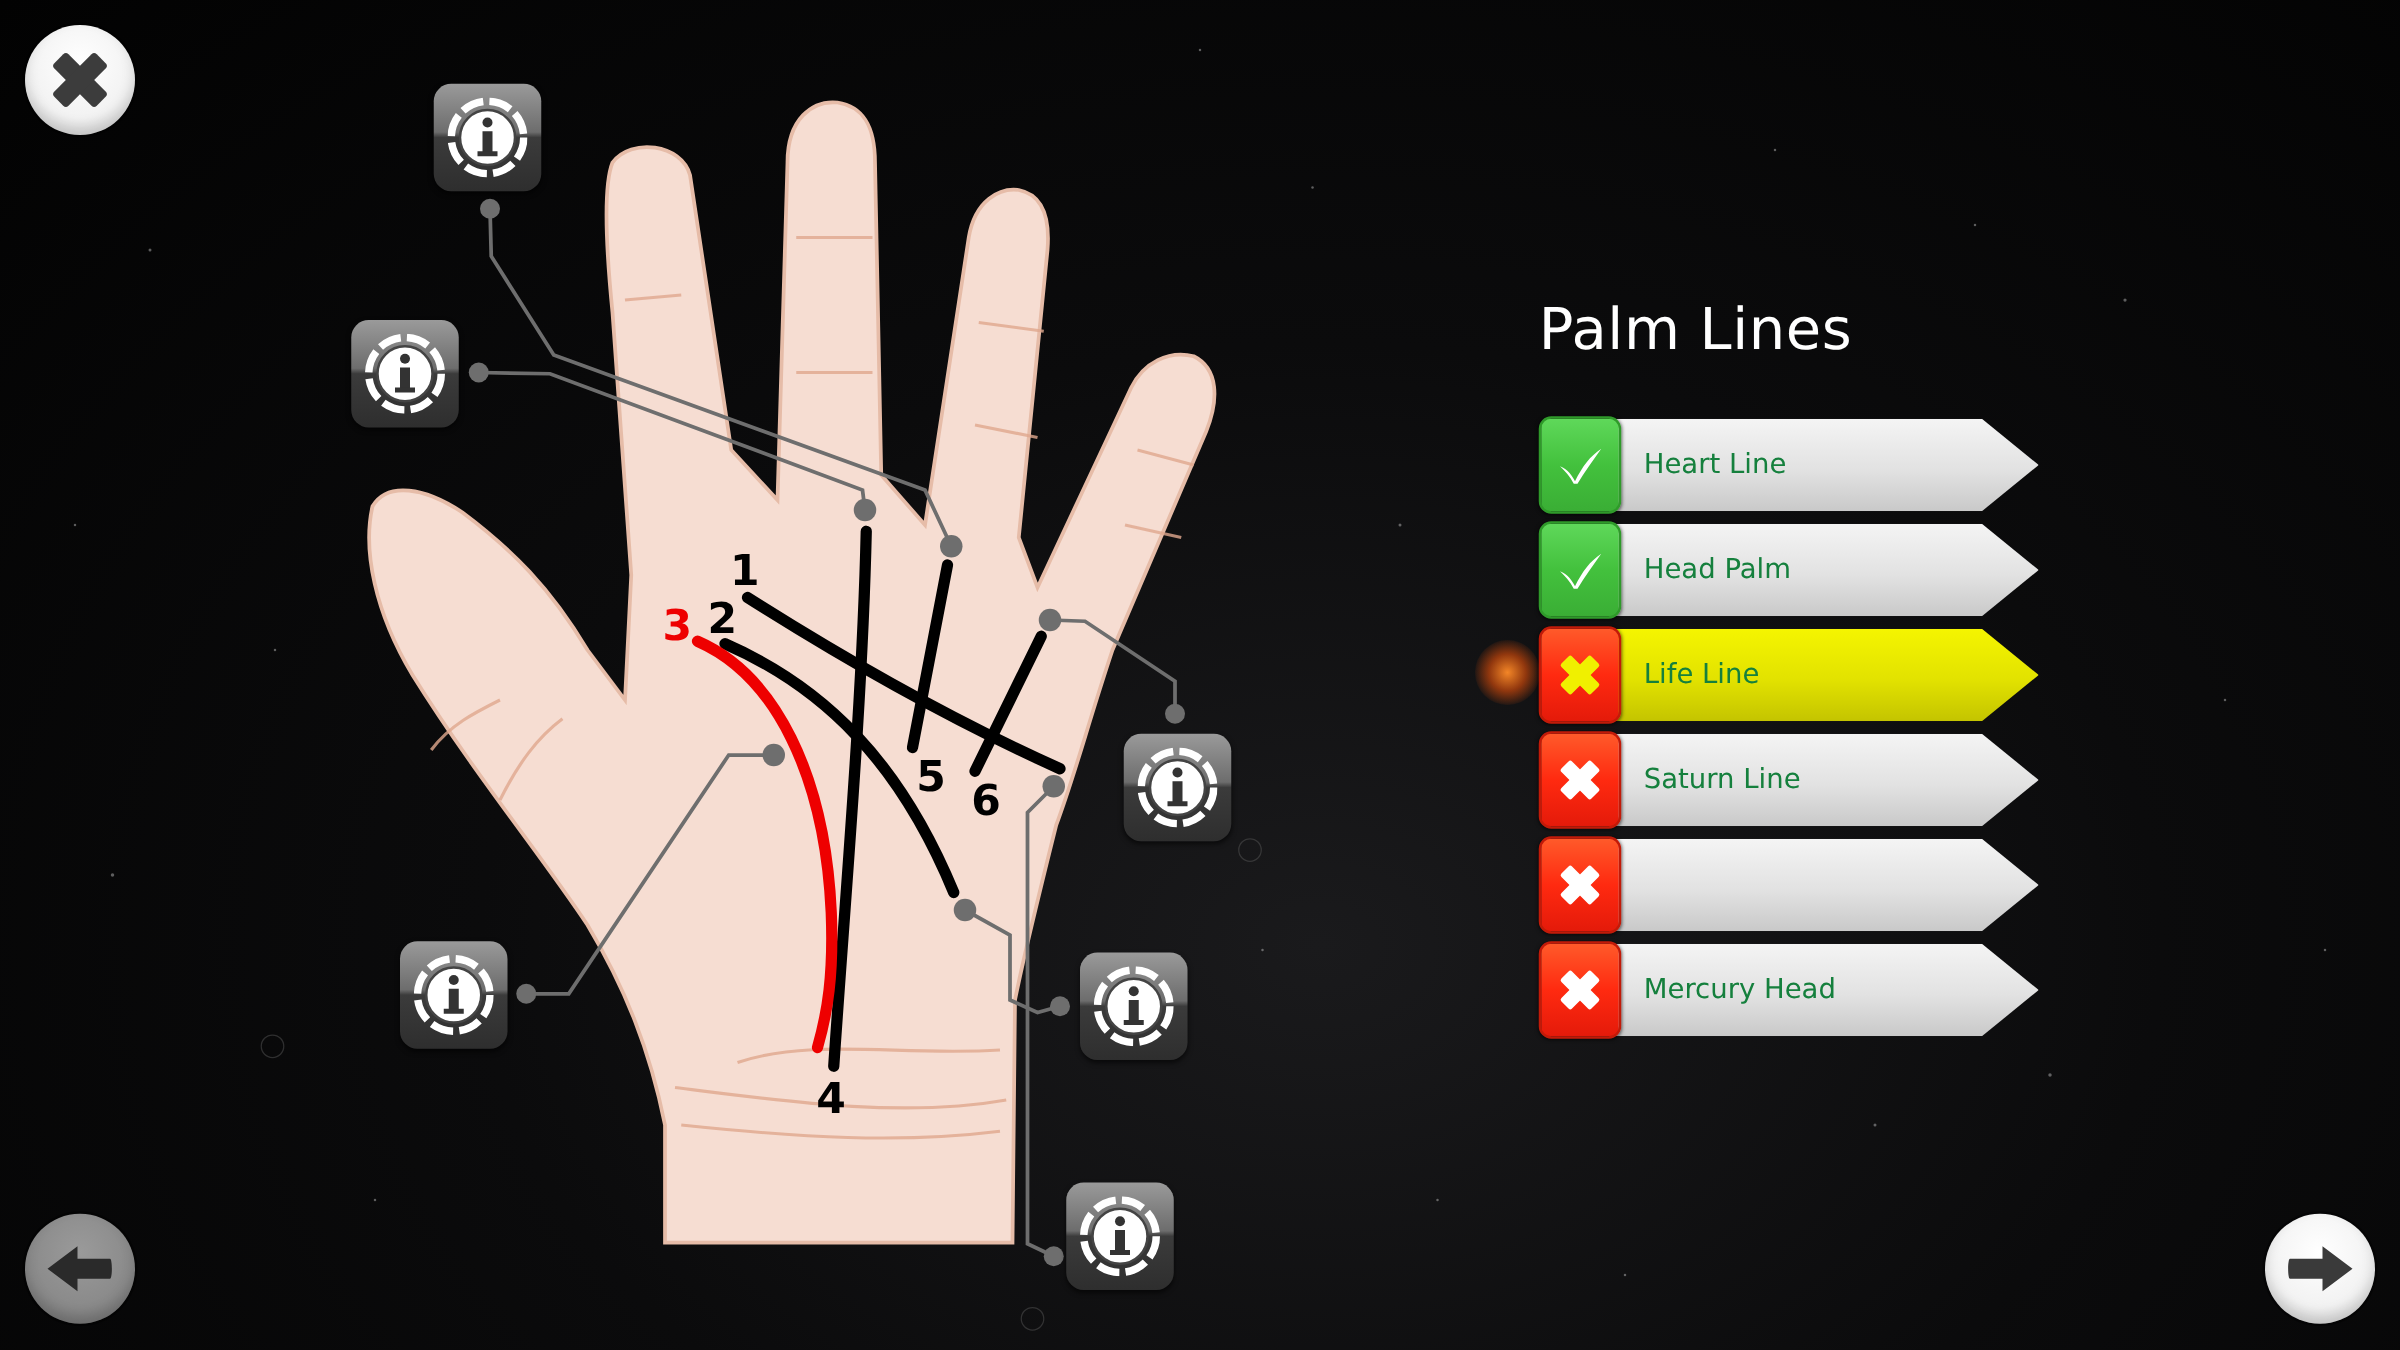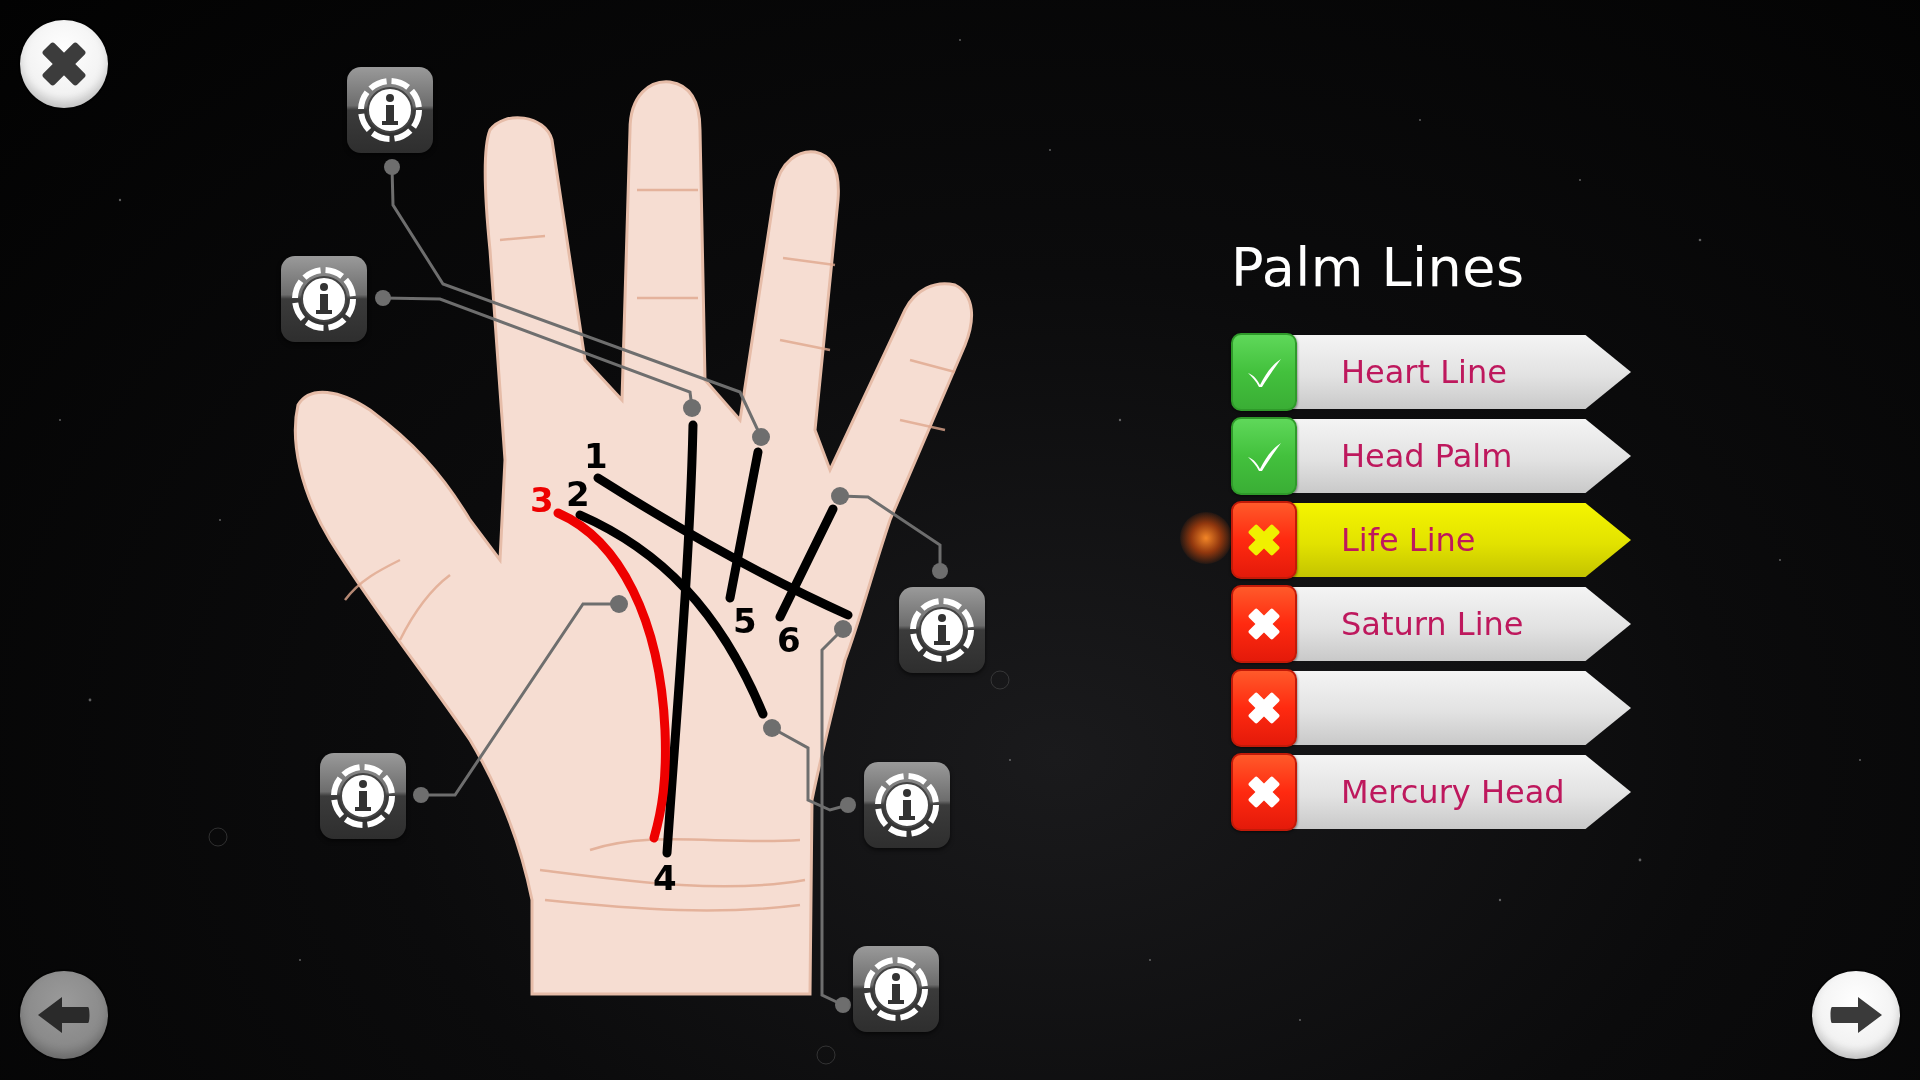--- a/index.html
+++ b/index.html
@@ -18,35 +18,35 @@
     .round-btn.dim { background: radial-gradient(circle at 50% 35%, #9a9a9a 0%, #8a8a8a 60%, #707070 100%); }
     .info-btn {
       position:absolute; width:86px; height:86px; border-radius:14px;
       background: linear-gradient(to bottom, #9a9a9a 0%, #6d6d6d 45%, #3b3b3b 50%, #2e2e2e 100%);
       box-shadow: 0 2px 4px rgba(0,0,0,0.6);
       display:flex; align-items:center; justify-content:center; cursor:pointer;
     }
     .hand-svg { position:absolute; left:0; top:0; }
     .panel-title {
       position:absolute; left:1231px; top:236px; color:#ffffff;
-      font-family:"DejaVu Sans", sans-serif; font-size:54px; font-weight:normal; letter-spacing:0.5px;
+      font-family:"DejaVu Sans", sans-serif; font-size:46px; font-weight:normal; letter-spacing:0.5px;
     }
     .line-list { position:absolute; left:1231px; top:333px; width:400px; }
     .line-item {
       position:relative; height:78px; margin-bottom:6px; cursor:pointer;
     }
     .line-item .tag {
       position:absolute; left:50px; top:2px; width:350px; height:74px;
       clip-path: polygon(0 0, 87% 0, 100% 50%, 87% 100%, 0 100%);
     }
     .tag.gray { background: linear-gradient(to bottom, #f4f4f4 0%, #e2e2e2 55%, #c9c9c9 100%); }
     .tag.yellow { background: linear-gradient(to bottom, #f5f500 0%, #e2e200 55%, #c4c400 100%); }
     .line-item .label {
       position:absolute; left:84px; top:0; height:78px; line-height:78px;
-      font-size:32px; color:#be185d; font-family:"DejaVu Sans", sans-serif;margin-left:26px;
+      font-size:22px; color:#15803d; font-family:"DejaVu Sans", sans-serif;
     }
     .line-item .status {
       position:absolute; left:0; top:0; width:66px; height:78px; border-radius:10px;
       display:flex; align-items:center; justify-content:center;
       box-shadow: 0 1px 3px rgba(0,0,0,0.6);
     }
     .status.ok { background: linear-gradient(to bottom, #5fd85a 0%, #43c13d 50%, #3aae35 100%); border:2px solid #2f9a2a; box-sizing:border-box; }
     .status.bad { background: linear-gradient(to bottom, #ff5a2a 0%, #ff2a10 50%, #e41a0a 100%); border:2px solid #c21a08; box-sizing:border-box; }
     .glow {
       position:absolute; left:1180px; top:512px; width:52px; height:52px; border-radius:50%;

